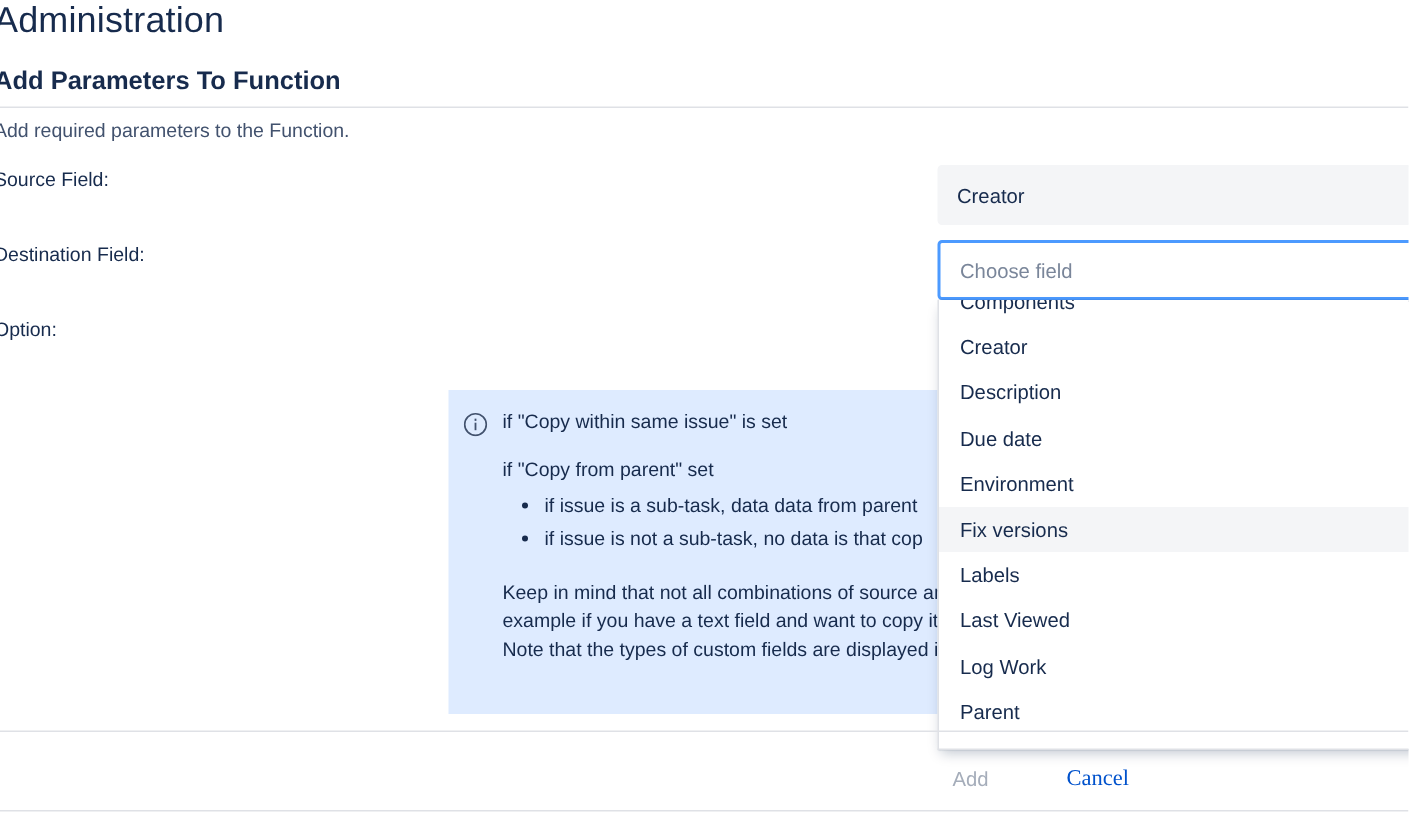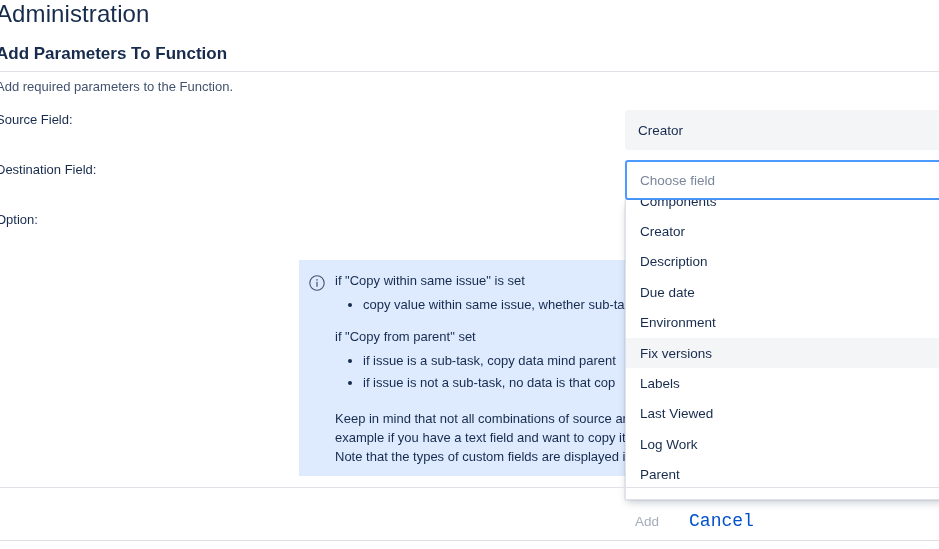--- a/index.html
+++ b/index.html
@@ -189,38 +189,39 @@
     margin-top: 18px;
   }
   .info-body .tail div { margin-bottom: 1px; }
 
   .actions {
     position: absolute;
     left: 625px;
     top: 505px;
     display: flex;
     align-items: center;
+    gap: 22px;
   }
   .btn-add {
     font-size: 13.5px;
     color: #a5adba;
     background: transparent;
     border: none;
     padding: 6px 10px;
     font-family: "Liberation Sans", sans-serif;
     cursor: default;
   }
   .btn-cancel {
-    font-size: 18px;
+    font-size: 15px;
     color: #0052cc;
     background: transparent;
     border: none;
     padding: 6px 10px;
     margin-left: 10px;
-    font-family: Liberation Mono, monospace;
+    font-family: Liberation Serif, serif;
     cursor: pointer;
   }
 </style>
 </head>
 <body>
 
 <div class="page">
 
   <div class="admin-title">Administration</div>
   <div class="section-title">Add Parameters To Function</div>
@@ -242,26 +243,23 @@
   <div class="info-panel">
     <span class="info-icon">
       <svg width="16" height="16" viewBox="0 0 16 16">
         <circle cx="8" cy="8" r="7.2" fill="none" stroke="#42526e" stroke-width="1.1"></circle>
         <rect x="7.4" y="6.8" width="1.2" height="5" fill="#42526e"></rect>
         <rect x="7.4" y="4.1" width="1.2" height="1.5" fill="#42526e"></rect>
       </svg>
     </span>
     <div class="info-body">
       <p>if "Copy within same issue" is set</p>
-      <ul>
-        <li>copy value within same issue, whether sub-ta</li>
-      </ul>
       <p class="spaced">if "Copy from parent" set</p>
       <ul>
-        <li>if issue is a sub-task, copy data mind parent</li>
+        <li>if issue is a sub-task, data data from parent</li>
         <li>if issue is not a sub-task, no data is that cop</li>
       </ul>
       <div class="tail">
         <div>Keep in mind that not all combinations of source an</div>
         <div>example if you have a text field and want to copy its</div>
         <div>Note that the types of custom fields are displayed in</div>
       </div>
     </div>
   </div>
 

